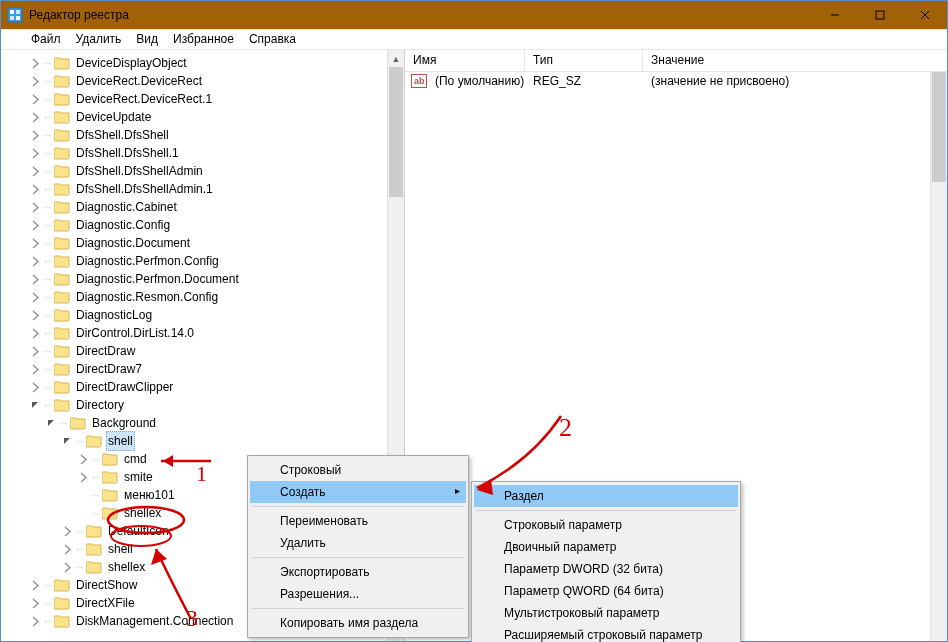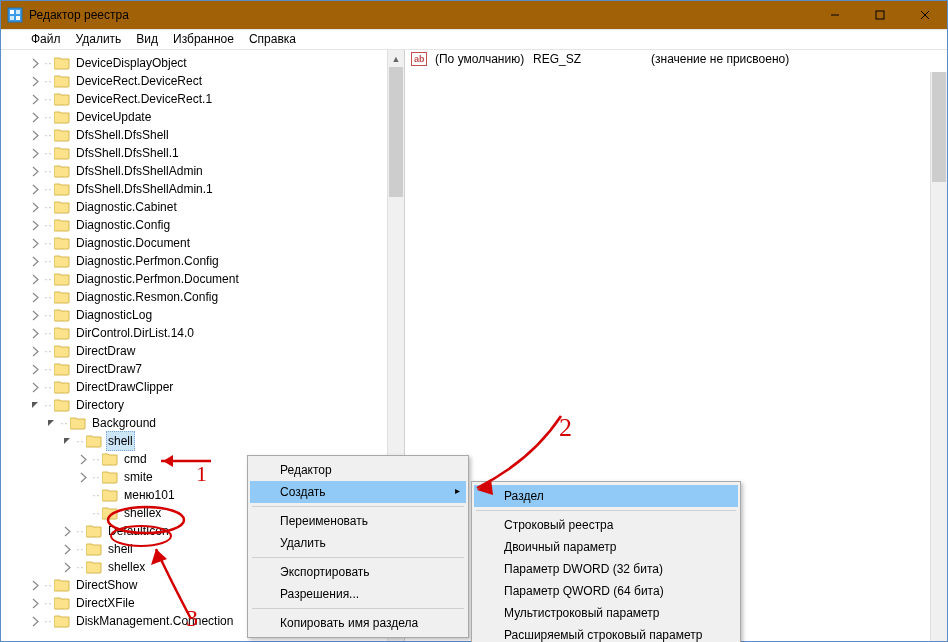--- a/index.html
+++ b/index.html
@@ -640,20 +640,25 @@
       <div class="vscroll">
         <div class="btn">▲</div>
         <div class="track">
             <div class="thumb"></div>
           </div>
         <div class="btn down">▼</div>
       </div>
     </div>
 
     <div class="right-pane">
+      <div class="list-header">
+        <div class="col col-name">Имя</div>
+        <div class="col col-type">Тип</div>
+        <div class="col col-value">Значение</div>
+      </div>
       <div class="list-body">
         <div class="row">
           <div class="cell-name">
             <span class="ab-icon">
               <svg viewBox="0 0 16 14">
                   <rect x="0.5" y="0.5" width="15" height="13" fill="#fff" stroke="#c0504d"></rect>
                   <text x="3" y="10" font-size="9" fill="#c0504d" font-weight="bold">ab</text>
                 </svg>
             </span>
             <span>(По умолчанию)</span>
@@ -662,39 +667,39 @@
           <div class="cell-value">(значение не присвоено)</div>
         </div>
       </div>
       <div class="rvscroll">
         <div class="thumb"></div>
       </div>
     </div>
   </div>
 
   <div class="context-menu" style="left:246px; top:454px; width:222px;">
-    <div class="item">Редактор</div>
+    <div class="item">Строковый</div>
     <div class="item hl">
       <span>Создать</span>
       <span class="submenu-arrow">▸</span>
     </div>
     <div class="sep"></div>
     <div class="item">Переименовать</div>
     <div class="item">Удалить</div>
     <div class="sep"></div>
     <div class="item">Экспортировать</div>
     <div class="item">Разрешения...</div>
     <div class="sep"></div>
     <div class="item">Копировать имя раздела</div>
   </div>
 
   <div class="context-menu" style="left:470px; top:480px; width:270px;">
     <div class="item hl">Раздел</div>
     <div class="sep"></div>
-    <div class="item">Строковый реестра</div>
+    <div class="item">Строковый параметр</div>
     <div class="item">Двоичный параметр</div>
     <div class="item">Параметр DWORD (32 бита)</div>
     <div class="item">Параметр QWORD (64 бита)</div>
     <div class="item">Мультистроковый параметр</div>
     <div class="item">Расширяемый строковый параметр</div>
   </div>
 
   <svg class="annot" width="948" height="642">
 
     <path d="M 210 460 L 160 460" stroke="#d40000" stroke-width="2.5" fill="none"></path>

